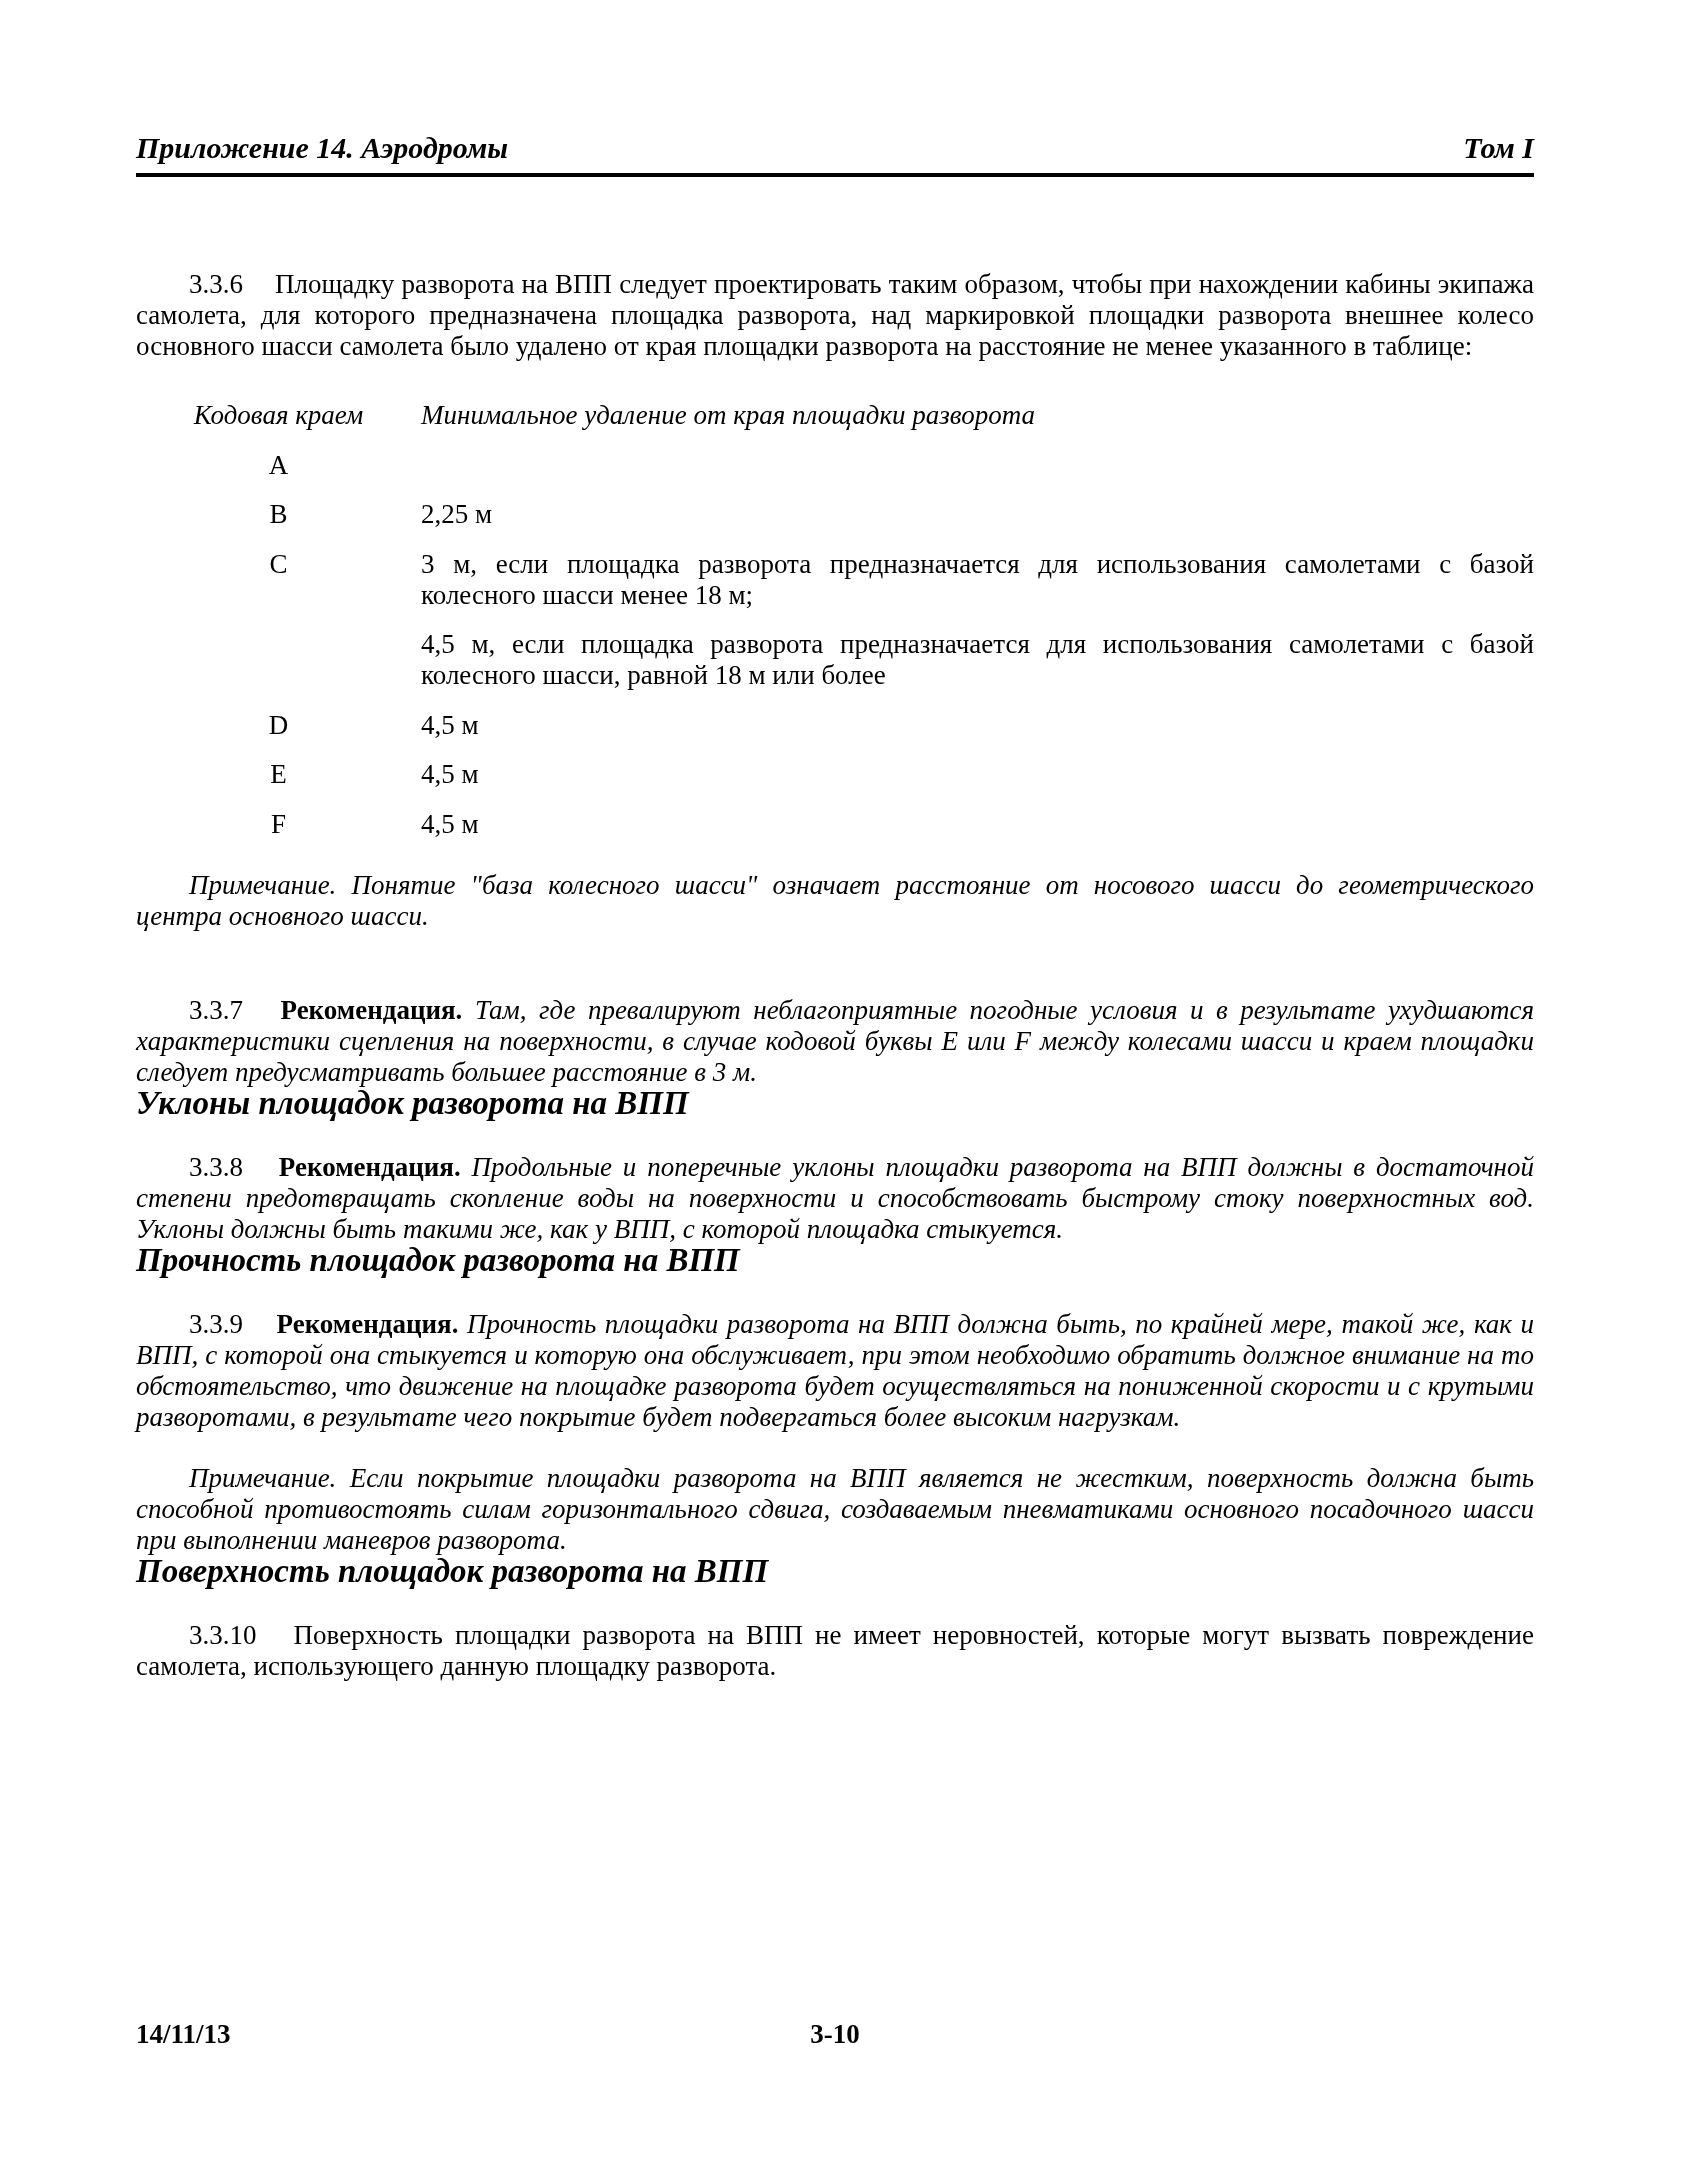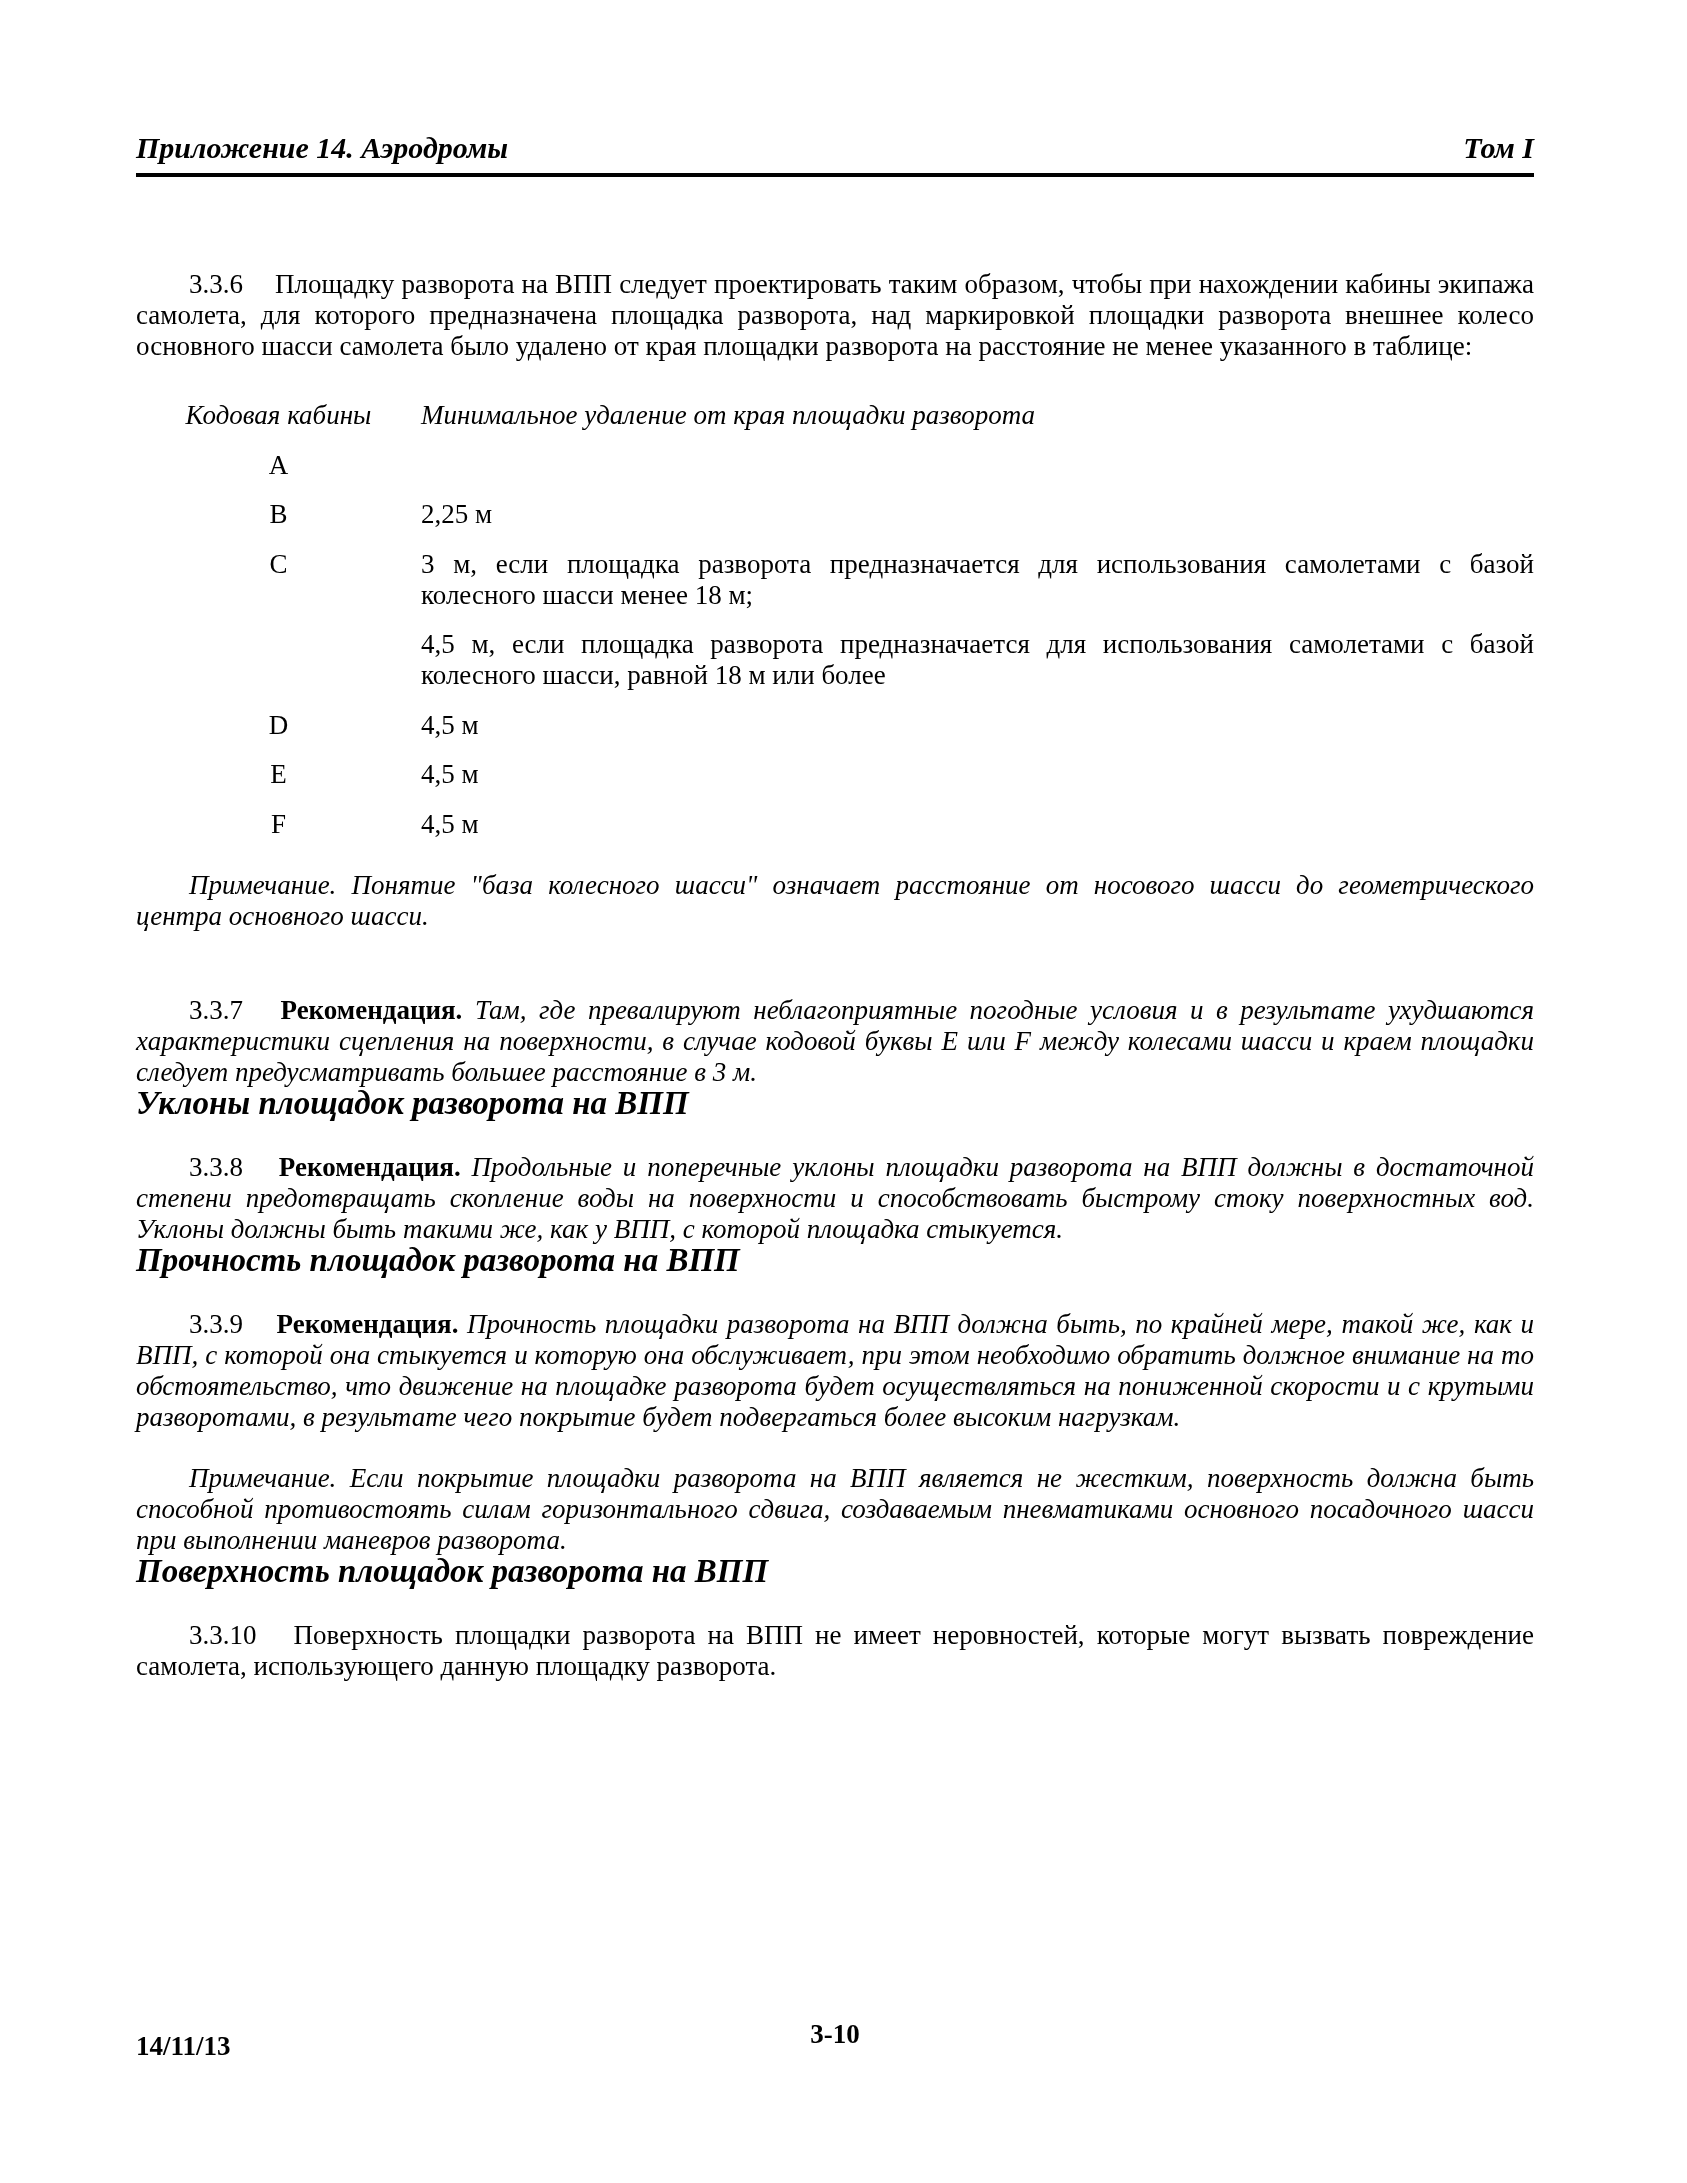--- a/index.html
+++ b/index.html
@@ -76,42 +76,42 @@
   .tc-v p:last-child { margin-bottom: 0; margin-top: 8px; }
   
   .ftr {
     position: absolute;
     top: 2019px;
     left: 136px;
     right: 136px;
     text-align: center;
     font-weight: bold;
   }
-  .ftr .date { position: absolute; left: 0; top: 12px; }
+  .ftr .date { position: absolute; left: 0; top: 0; }
 </style>
 </head>
 <body>
 
 <div class="page">
 
   <header class="hdr">
     <span>Приложение 14.  Аэродромы</span>
     <span>Том I</span>
   </header>
 
   <main>
 
     <p class="body-p p336">
       <span class="num">3.3.6</span>
       <span>Площадку разворота на ВПП следует проектировать таким образом, чтобы при нахождении кабины экипажа самолета, для которого предназначена площадка разворота, над маркировкой площадки разворота внешнее колесо основного шасси самолета было удалено от края площадки разворота на расстояние не менее указанного в таблице:</span>
     </p>
 
     <div class="tbl">
       <div class="trow thead">
-        <div class="tc-l">Кодовая кабины</div>
+        <div class="tc-l">Кодовая краем</div>
         <div class="tc-v">Минимальное удаление от края площадки разворота</div>
       </div>
       <div class="trow">
         <div class="tc-l">A</div>
       </div>
       <div class="trow">
         <div class="tc-l">B</div>
         <div class="tc-v">2,25 м</div>
       </div>
       <div class="trow">

